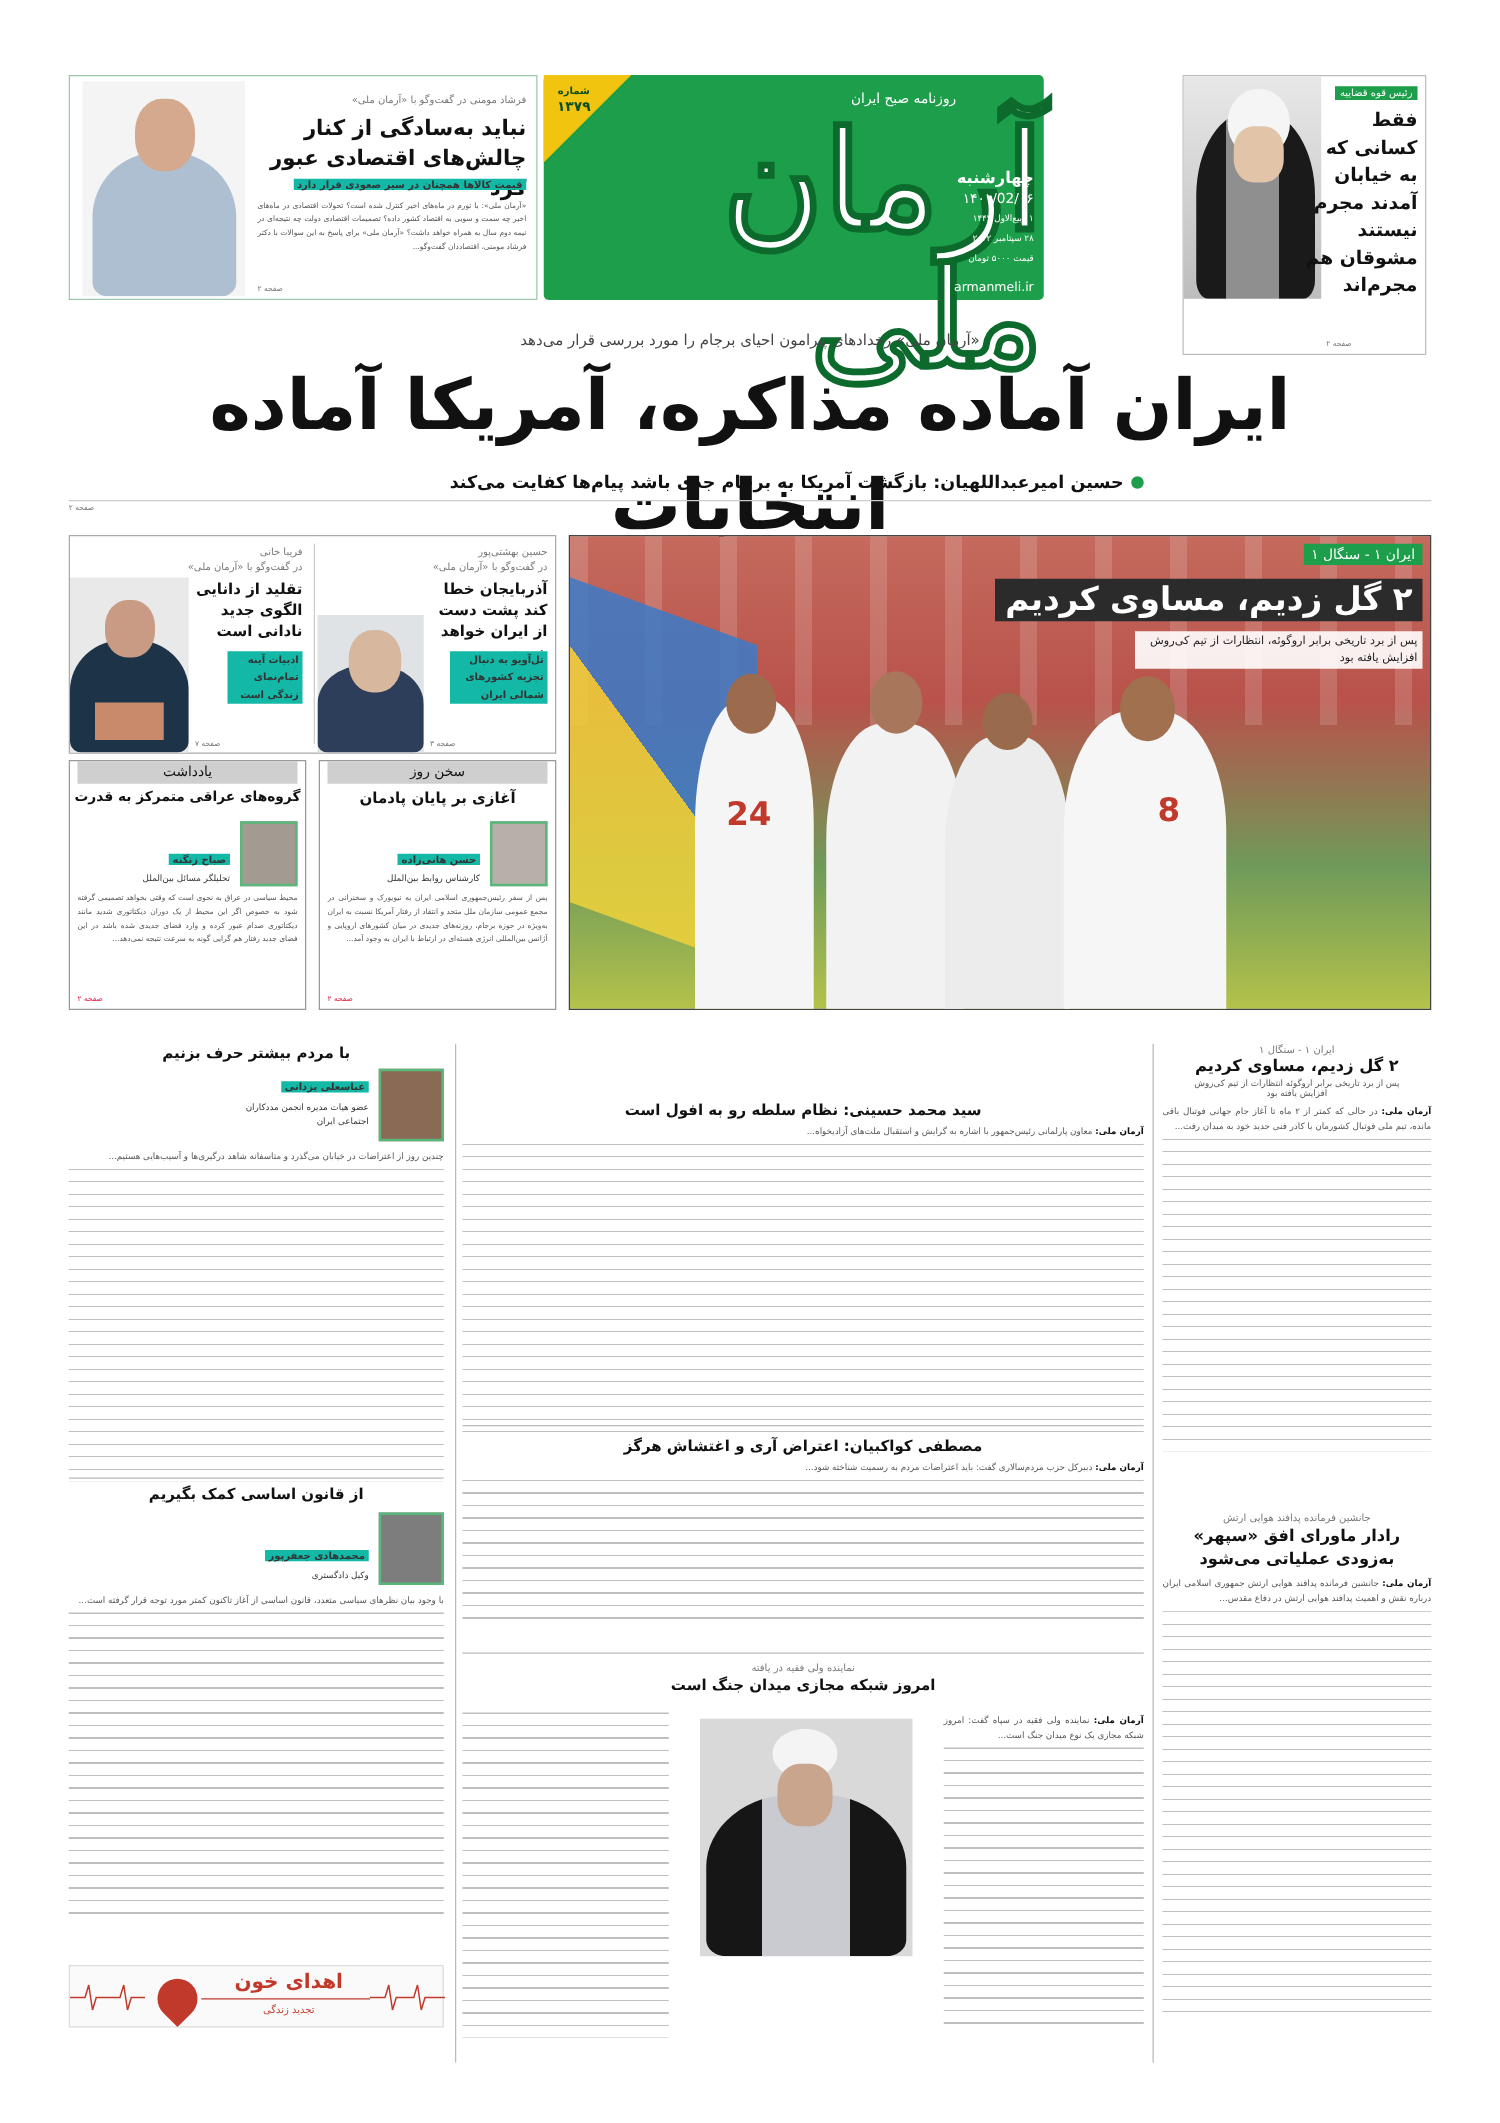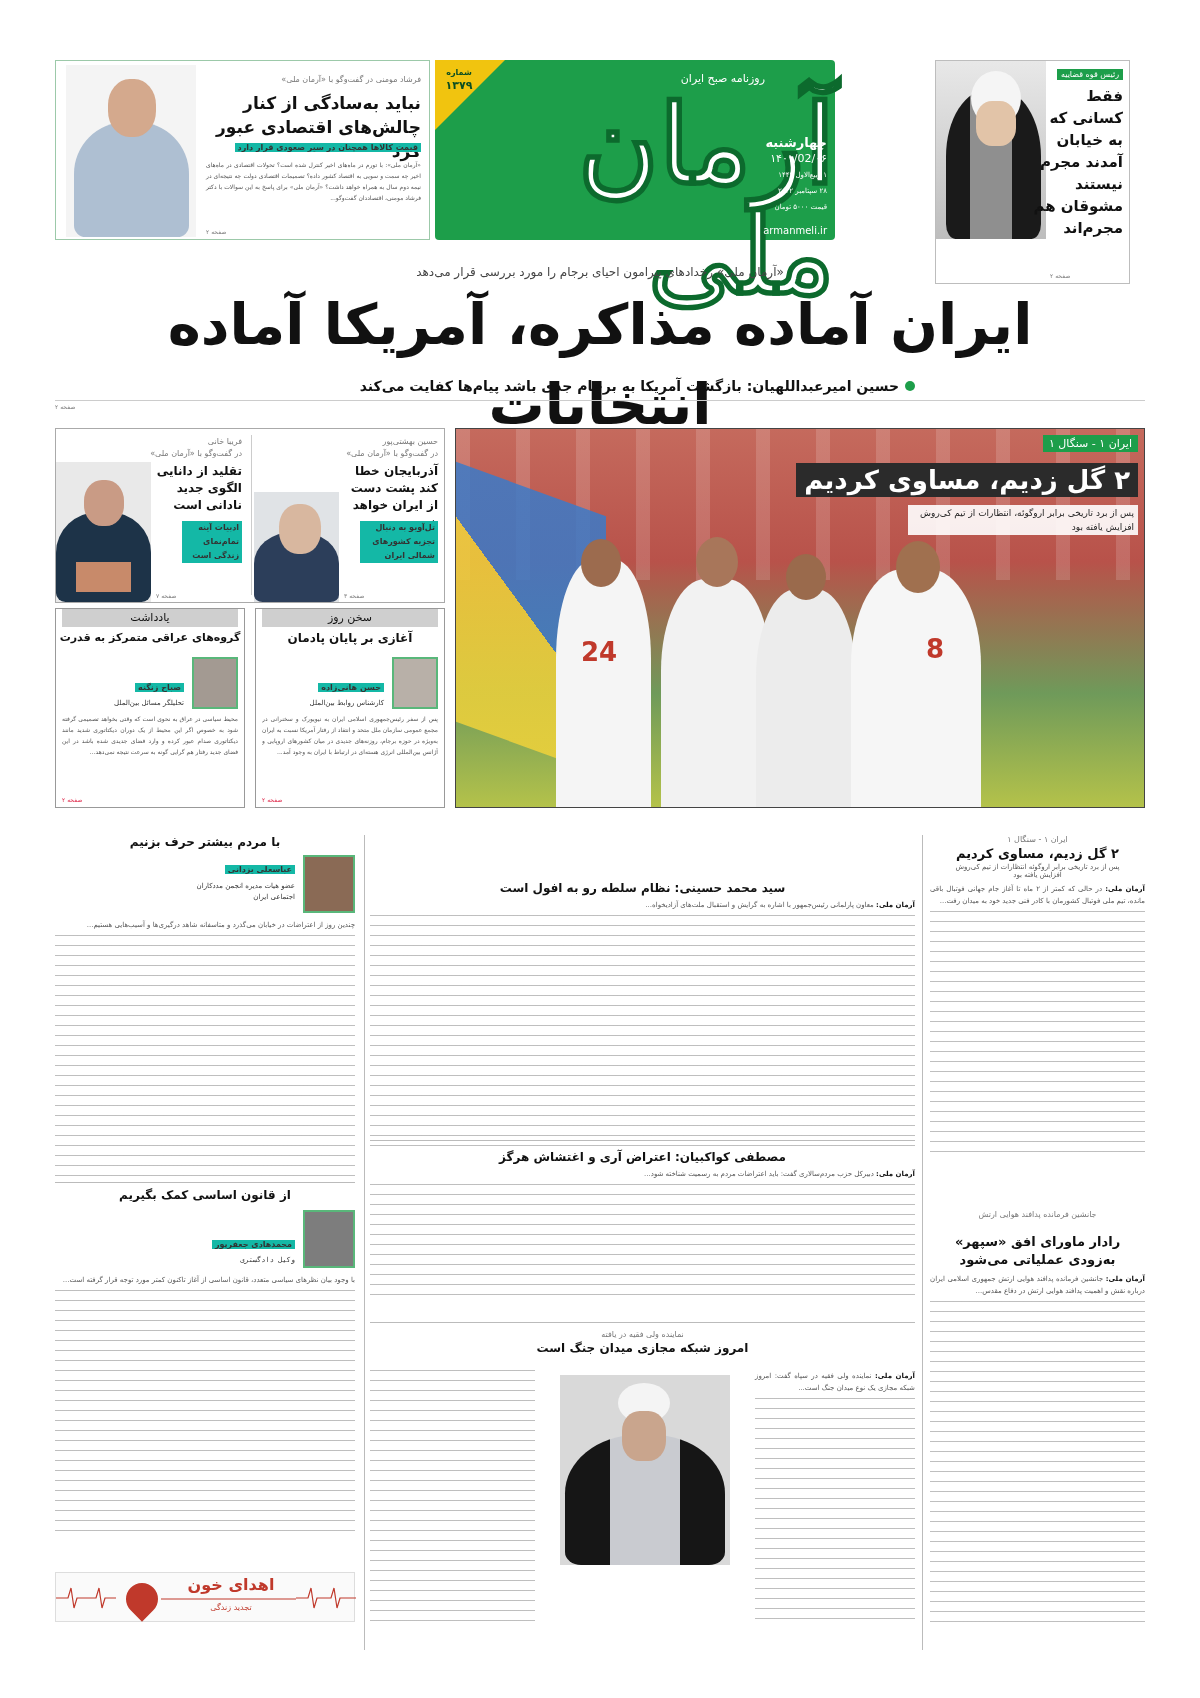--- a/index.html
+++ b/index.html
@@ -23,21 +23,21 @@
   .issue-text { position: absolute; left: 4px; top: 6px; font-size: 11px; font-weight: bold; color: #0b4e22; width: 40px; text-align: center; line-height: 13px; }
   .mast-date { position: absolute; right: 8px; top: 75px; color: #fff; font-size: 11px; text-align: right; line-height: 16px; width: 80px; }
   .mast-date .d1 { font-weight: bold; font-size: 13px; }
   .mast-url { position: absolute; right: 8px; bottom: 4px; color: #fff; font-size: 10px; direction: ltr; }
 </style>
 </head>
 <body>
 
 <div class="page">
 
-  <div class="abs box" style="right:15px; top:0; width:195px; height:224px;">
+  <div class="abs box" style="right:4px; top:0; width:195px; height:224px;">
     <div class="abs photo" style="left:0; top:0; width:110px; height:178px; background:linear-gradient(180deg,#e8e8e8,#bdbdbd);">
       <div class="person" style="left:10px; width:95px; height:150px; background:linear-gradient(90deg,#1a1a1a 0 25%,#8f8f8f 25% 70%,#1a1a1a 70%);"></div>
       <div class="abs" style="left:35px; top:10px; width:50px; height:55px; border-radius:50%; background:#f5f5f5;"></div>
       <div class="abs" style="left:40px; top:40px; width:40px; height:45px; border-radius:40%; background:#e2c4a8;"></div>
     </div>
     <div class="abs" style="right:6px; top:8px; background:#1d9e4a; color:#fff; font-size:8px; padding:1px 4px;">رئیس قوه قضاییه</div>
     <h3 class="abs" style="right:6px; top:24px; width:90px; font-size:15px; line-height:22px;">فقط کسانی که به خیابان آمدند مجرم نیستند مشوقان هم مجرم‌اند</h3>
     <div class="abs" style="left:114px; bottom:4px; font-size:6px; color:#777;">صفحه ۲</div>
   </div>
 
@@ -152,21 +152,21 @@
 
   <div class="abs" style="right:0; top:775px; width:215px; height:360px;">
     <div class="kicker" style="text-align:center; font-size:8px;">ایران ۱ - سنگال ۱</div>
     <h3 style="text-align:center; font-size:13px; margin-top:2px;">۲ گل زدیم، مساوی کردیم</h3>
     <div style="text-align:center; font-size:7px; color:#555; margin:2px 20px;">پس از برد تاریخی برابر اروگوئه انتظارات از تیم کی‌روش افزایش یافته بود</div>
     <div class="txt" style="margin-top:4px;"><b style="color:#111;">آرمان ملی:</b> <span>در حالی که کمتر از ۲ ماه تا آغاز جام جهانی فوتبال باقی مانده، تیم ملی فوتبال کشورمان با کادر فنی جدید خود به میدان رفت...</span></div>
     <div class="lines" style="height:250px; margin-top:4px;"></div>
   </div>
   <div class="abs" style="right:0; top:1150px; width:215px; height:440px;">
     <div class="kicker" style="text-align:center; font-size:8px;">جانشین فرمانده پدافند هوایی ارتش</div>
-    <h3 style="text-align:center; font-size:13px; line-height:18px; margin-top:14px;">رادار ماورای افق «سپهر» به‌زودی عملیاتی می‌شود</h3>
+    <h3 style="text-align:center; font-size:13px; line-height:18px; margin-top:2px;">رادار ماورای افق «سپهر» به‌زودی عملیاتی می‌شود</h3>
     <div class="txt" style="margin-top:4px;"><b style="color:#111;">آرمان ملی:</b> <span>جانشین فرمانده پدافند هوایی ارتش جمهوری اسلامی ایران درباره نقش و اهمیت پدافند هوایی ارتش در دفاع مقدس...</span></div>
     <div class="lines" style="height:330px; margin-top:4px;"></div>
   </div>
   <div class="abs" style="right:222px; top:775px; height:815px; border-left:1px solid #bbb;"></div>
 
   <div class="abs" style="right:230px; top:775px; width:545px; height:290px;">
     <h3 style="text-align:center; font-size:12px;margin-top:46px;">سید محمد حسینی: نظام سلطه رو به افول است</h3>
     <div class="txt" style="margin-top:4px;"><b style="color:#111;">آرمان ملی:</b> <span>معاون پارلمانی رئیس‌جمهور با اشاره به گرایش و استقبال ملت‌های آزادیخواه...</span></div>
     <div class="lines" style="height:240px; margin-top:4px;"></div>
   </div>
@@ -201,21 +201,21 @@
     <div class="abs hl" style="right:60px; top:30px; font-size:8px;">عباسعلی یزدانی</div>
     <div class="abs" style="right:60px; top:46px; width:110px; font-size:7px; color:#333; line-height:11px;">عضو هیات مدیره انجمن مددکاران اجتماعی ایران</div>
     <div class="abs txt" style="left:0; right:0; top:84px;">چندین روز از اعتراضات در خیابان می‌گذرد و متاسفانه شاهد درگیری‌ها و آسیب‌هایی هستیم...</div>
     <div class="abs lines" style="left:0; right:0; top:100px; height:250px;"></div>
   </div>
   <div class="abs" style="left:0; top:1122px; width:300px; border-top:1px solid #bbb;"></div>
   <div class="abs" style="left:0; top:1128px; width:300px; height:360px;">
     <h3 style="text-align:center; font-size:12px;">از قانون اساسی کمک بگیریم</h3>
     <div class="abs photo" style="right:0; top:22px; width:52px; height:58px; border:2px solid #59b77a; background:#7d7d7d;"></div>
     <div class="abs hl" style="right:60px; top:52px; font-size:8px;">محمدهادی جعفرپور</div>
-    <div class="abs" style="right:60px; top:68px; font-size:7px; color:#333;font-family:Liberation Mono, monospace;">وکیل دادگستری</div>
+    <div class="abs" style="right:60px; top:68px; font-size:7px; color:#333;">وکیل دادگستری</div>
     <div class="abs txt" style="left:0; right:0; top:86px;">با وجود بیان نظرهای سیاسی متعدد، قانون اساسی از آغاز تاکنون کمتر مورد توجه قرار گرفته است...</div>
     <div class="abs lines" style="left:0; right:0; top:102px; height:250px;"></div>
   </div>
 
   <div class="abs" style="left:0; top:1512px; width:300px; height:50px; border:1px solid #ddd; background:#fafafa;">
     <svg class="abs" style="left:0; top:10px;" width="300" height="30" viewBox="0 0 300 30">
       <polyline points="0,15 12,15 15,5 18,25 21,15 40,15 43,5 46,25 49,15 60,15" fill="none" stroke="#c0392b" stroke-width="1.2"></polyline>
       <polyline points="240,15 252,15 255,5 258,25 261,15 275,15 278,5 281,25 284,15 300,15" fill="none" stroke="#c0392b" stroke-width="1.2"></polyline>
       <line x1="105" y1="16" x2="240" y2="16" stroke="#c0392b" stroke-width="1"></line>
     </svg>

